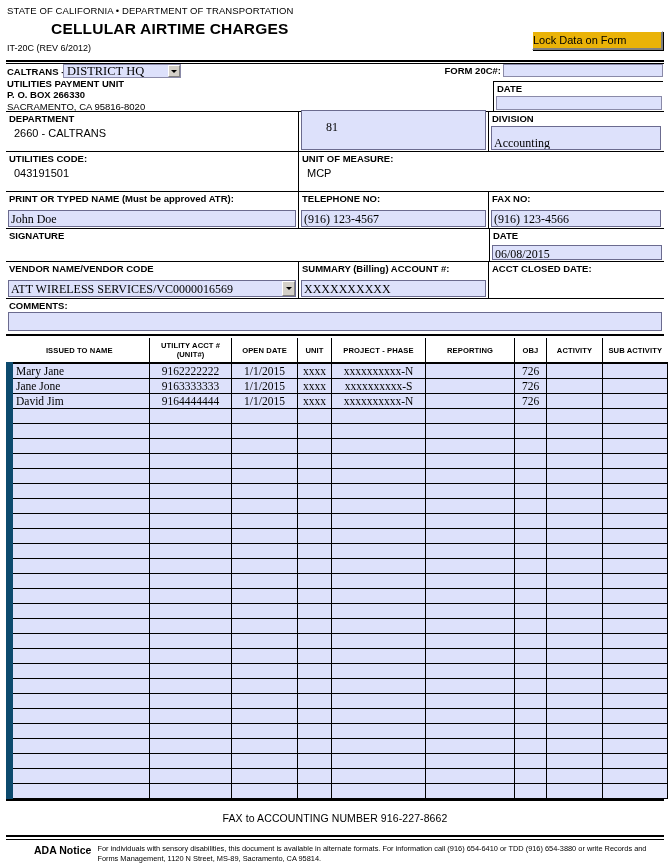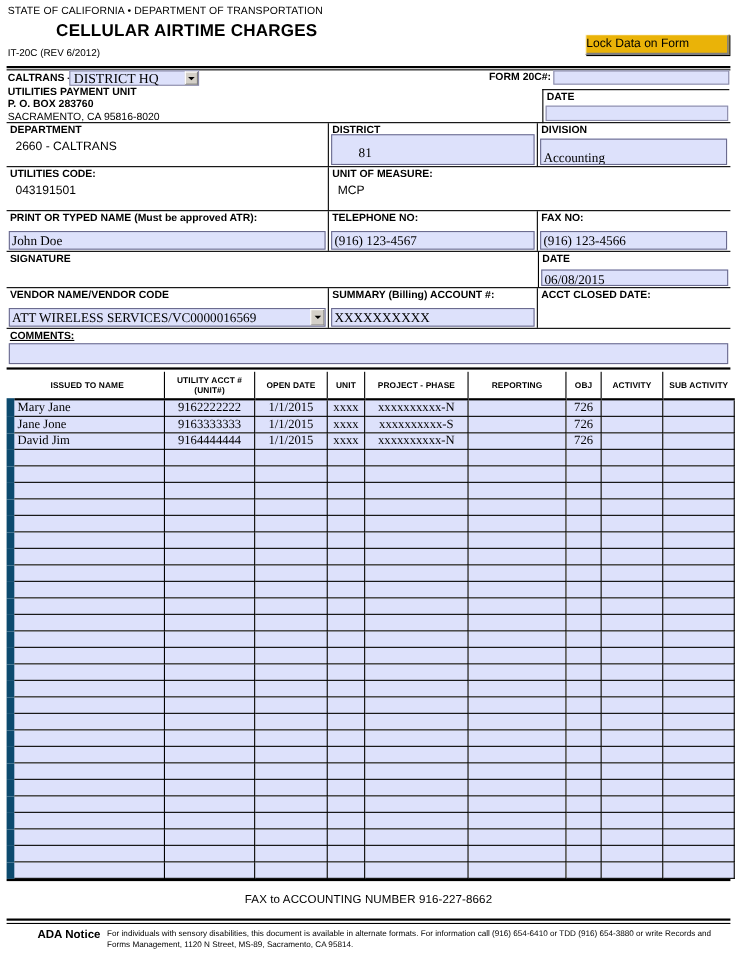--- a/index.html
+++ b/index.html
@@ -119,21 +119,21 @@
     height: 17px;
     background: #dde1fb; border: 1px solid #6b6b8f;
     font-family: "Liberation Serif", serif;
     font-size: 12px; line-height: 16px; padding-left: 2px;
     white-space: nowrap; overflow: hidden;
   }
   .finput.short { height: 15px; }
 
   
   .comments-wrap { border-bottom: 2px solid #000; padding-bottom: 3px; }
-  .comments-lbl { font-size: 9.5px; font-weight: bold; padding: 1px 0 1px 3px; text-decoration: underline; }
+  .comments-lbl { font-size: 9.5px; font-weight: bold; padding: 1px 0 1px 3px; }
   .comments-inp {
     margin: 0 2px; height: 19px;
     background: #dde1fb; border: 1px solid #6b6b8f;
   }
 
   
   table.grid {
     width: 658px; border-collapse: collapse; table-layout: fixed;
     margin-top: 2px;
   }
@@ -198,21 +198,21 @@
   <div class="lock-btn">Lock Data on Form</div>
 
   <div class="hr-thick"></div>
   <div style="height:1px"></div>
   <div class="hr-thin"></div>
 
   <div class="addr-block">
     <div class="addr-text">
       <div><span>CALTRANS -</span></div>
       <div>UTILITIES PAYMENT UNIT</div>
-      <div>P. O. BOX 283760</div>
+      <div>P. O. BOX 266330</div>
       <div class="ln4">SACRAMENTO, CA 95816-8020</div>
     </div>
 
     <div class="dd-district">
       <span class="val">DISTRICT HQ</span>
       <span class="dd-arrow"></span>
     </div>
 
     <div class="form20c-lbl">FORM 20C#:</div>
     <div class="form20c-inp"></div>
@@ -223,21 +223,21 @@
     </div>
   </div>
 
   <div class="frow" style="height:40px;">
     <div class="fcell" style="width:292px">
       <div class="flbl">DEPARTMENT</div>
       <div class="fval-plain">2660 - CALTRANS</div>
     </div>
     <div class="fcell" style="width:190px">
       <div class="flbl">DISTRICT</div>
-      <div class="finput" style="height:28px;line-height:32px;padding-left:24px;">81</div>
+      <div class="finput" style="height:40px;line-height:32px;padding-left:24px;">81</div>
     </div>
     <div class="fcell" style="width:175px">
       <div class="flbl">DIVISION</div>
       <div class="finput" style="height:24px;line-height:32px;">Accounting</div>
     </div>
   </div>
 
   <div class="frow" style="height:40px;">
     <div class="fcell" style="width:292px">
       <div class="flbl">UTILITIES CODE:</div>

